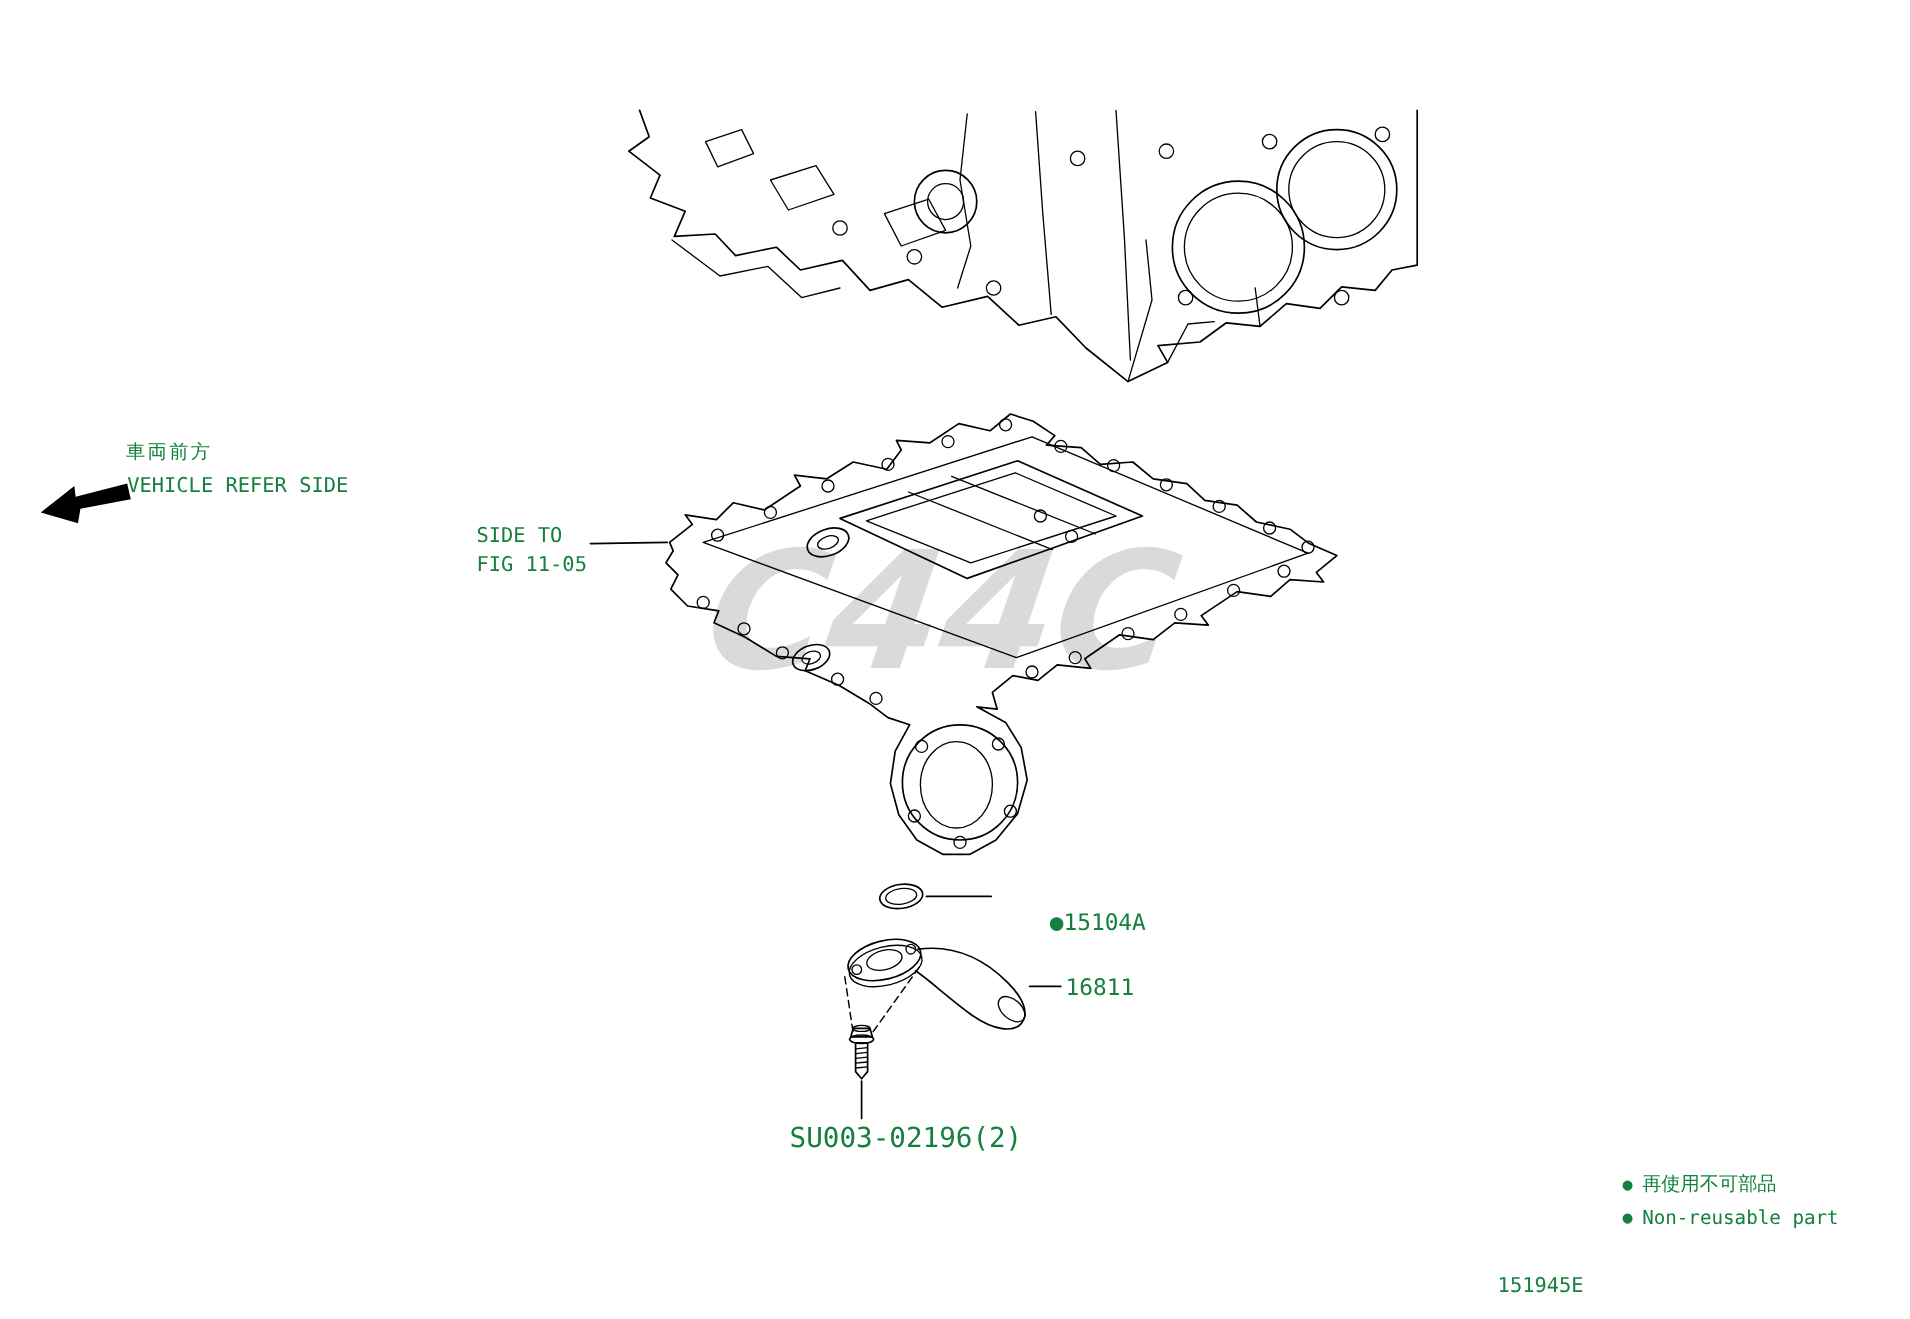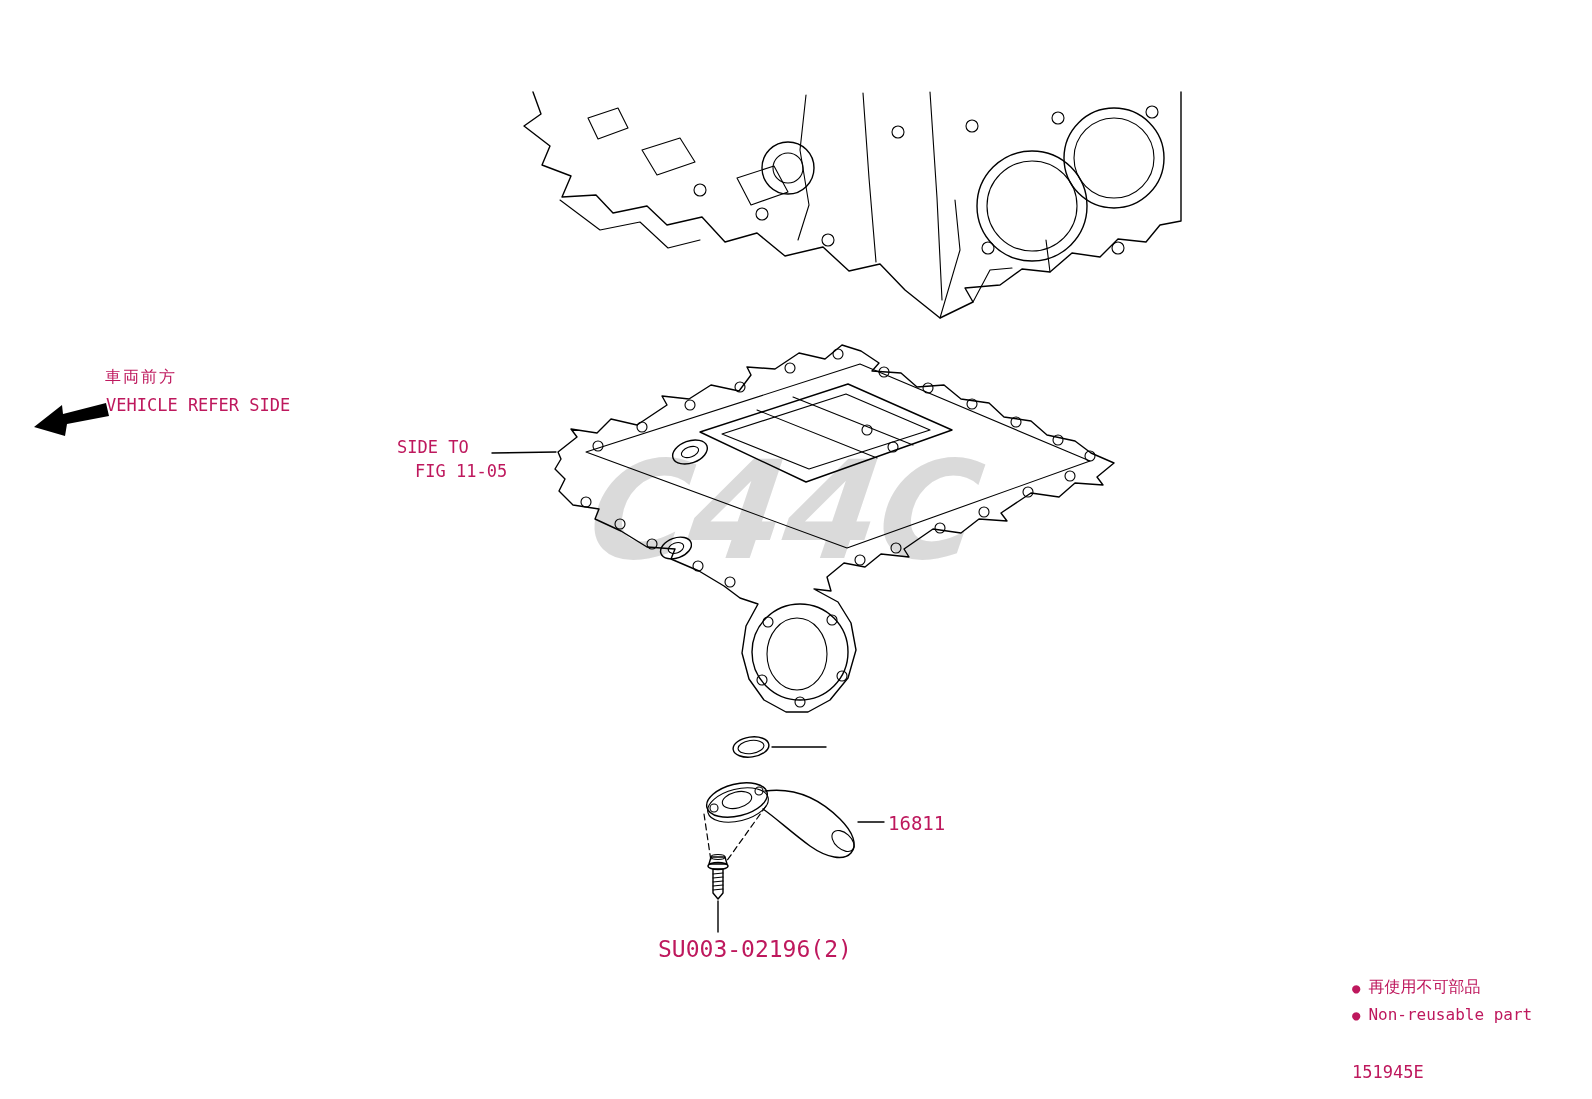--- a/index.html
+++ b/index.html
@@ -17,21 +17,21 @@
     color:#c4c4c4; opacity:.62; transform:skewX(-8deg);
     user-select:none;
   }
   .art { position:absolute; left:0; top:0; z-index:1; }
   .art path, .art circle, .art ellipse, .art line, .art polyline {
     stroke:#000; fill:none; stroke-width:1.4; stroke-linejoin:round; stroke-linecap:round;
   }
   .art .thin { stroke-width:1.1; }
   .art .dash { stroke-dasharray:6 4; stroke-width:1.2; }
   .art .solid { fill:#000; stroke:none; }
-  .label { position:absolute; z-index:2; white-space:pre; color:#be185d; }
+  .label { position:absolute; z-index:2; white-space:pre; color:#15803d; }
   .jpfont { font-family:"DejaVu Sans","Liberation Sans",sans-serif; }
   .legendrow { display:inline-flex; align-items:center; gap:8px; }
   .legendrow .dot { font-size:14px; }
 </style>
 </head>
 <body>
 
 <div class="stage">
 
   <div class="wm">C44C</div>
@@ -156,32 +156,35 @@
 
     <polygon class="solid" points="34,427 62,405 63,414 106,403 109,416 67,424 65,436"></polygon>
   </svg>
 
   <div class="label jpfont" style="left:105px;top:367px;font-size:16px;letter-spacing:2px">車両前方</div>
 
   <div class="label" style="left:106px;top:395px;font-size:17px">VEHICLE REFER SIDE</div>
 
   <div class="label" style="left:397px;top:437px;font-size:17px">SIDE TO</div>
 
-  <div class="label" style="left:415px;top:461px;font-size:17px">FIG 11-05</div>
+  <div class="label" style="left:397px;top:461px;font-size:17px">FIG 11-05</div>
 
+  <div class="label" style="left:829px;top:736px;font-size:19px">
+    <span>●</span><span>15104A</span>
+  </div>
 
   <div class="label" style="left:888px;top:812px;font-size:19px">16811</div>
 
   <div class="label" style="left:658px;top:936px;font-size:23px">SU003-02196(2)</div>
 
   <div class="label legendrow" style="left:1352px;top:977px;font-size:16px">
     <span class="dot">●</span>
     <span class="jpfont">再使用不可部品</span>
   </div>
 
   <div class="label legendrow" style="left:1352px;top:1005px;font-size:16px">
     <span class="dot">●</span>
     <span>Non-reusable part</span>
   </div>
 
-  <div class="label" style="left:1352px;top:1062px;font-size:17px">151945E</div>
+  <div class="label" style="left:1248px;top:1062px;font-size:17px">151945E</div>
 
 </div>
 
 </body></html>

